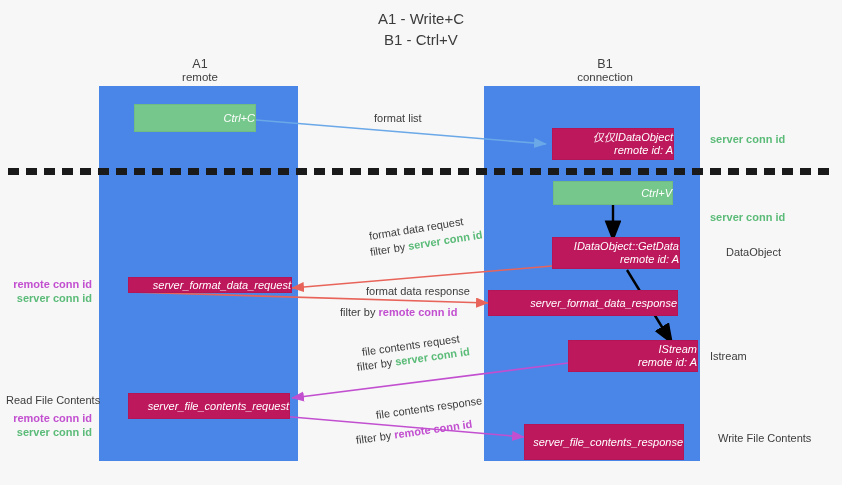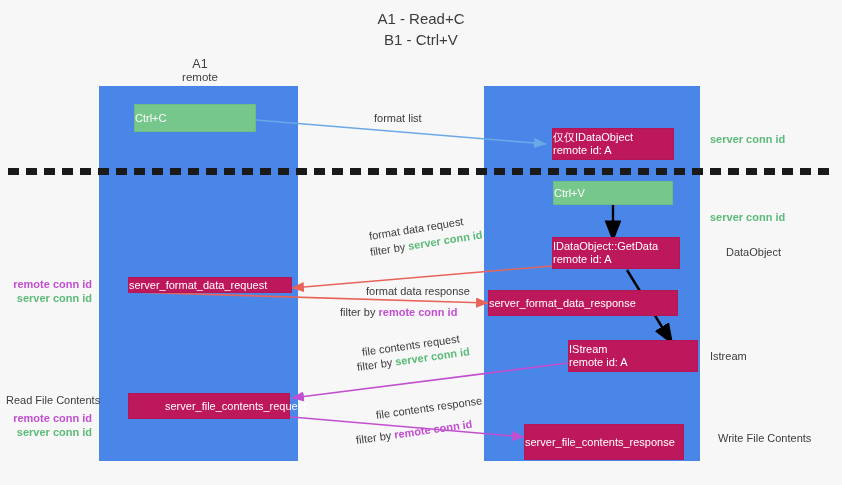--- a/index.html
+++ b/index.html
@@ -36,27 +36,28 @@
   
   .lane{
     background:#4a86e8;
   }
 
   
   .box{
     box-sizing:border-box;
     display:flex;
     flex-direction:column;
-    align-items:flex-start;
+    align-items:flex-end;
     justify-content:center;
     text-align:center;
     color:#ffffff;
     font-size:11px;
     line-height:13px;
     border:1px solid rgba(0,0,0,.06);
+    font-style:italic;
   }
   .box .l2{font-size:11px;}
   .green{background:#76c78b;}
   .orange{background:#be185d;}
 
   
   .sidelabel{
     font-size:11px;
     line-height:14px;
     color:#3c3c3c;
@@ -82,27 +83,31 @@
     left:8px;top:168px;width:826px;height:7px;
     background:repeating-linear-gradient(to right,#1a1a1a 0 11px, transparent 11px 18px);
   }
 </style>
 </head>
 <body>
 
 <div id="stage">
 
   <div class="abs title">
-    <div>A1 - Read+C</div>
+    <div>A1 - Write+C</div>
     <div>B1 - Ctrl+V</div>
   </div>
 
   <div class="abs colhead" style="left:140px;top:58px;width:120px;">
     <div class="big">A1</div>
     <div>remote</div>
+  </div>
+  <div class="abs colhead" style="left:540px;top:58px;width:130px;">
+    <div class="big">B1</div>
+    <div>connection</div>
   </div>
 
   <div class="abs lane" style="left:99px;top:86px;width:199px;height:375px;"></div>
   <div class="abs lane" style="left:484px;top:86px;width:216px;height:375px;"></div>
 
   <svg class="overlay">
     <defs>
       <marker id="mk-blue" markerWidth="9" markerHeight="9" refX="7.5" refY="3.2" orient="auto">
         <path d="M0,0 L8,3.2 L0,6.4 z" fill="#6aa8e8"></path>
       </marker>

